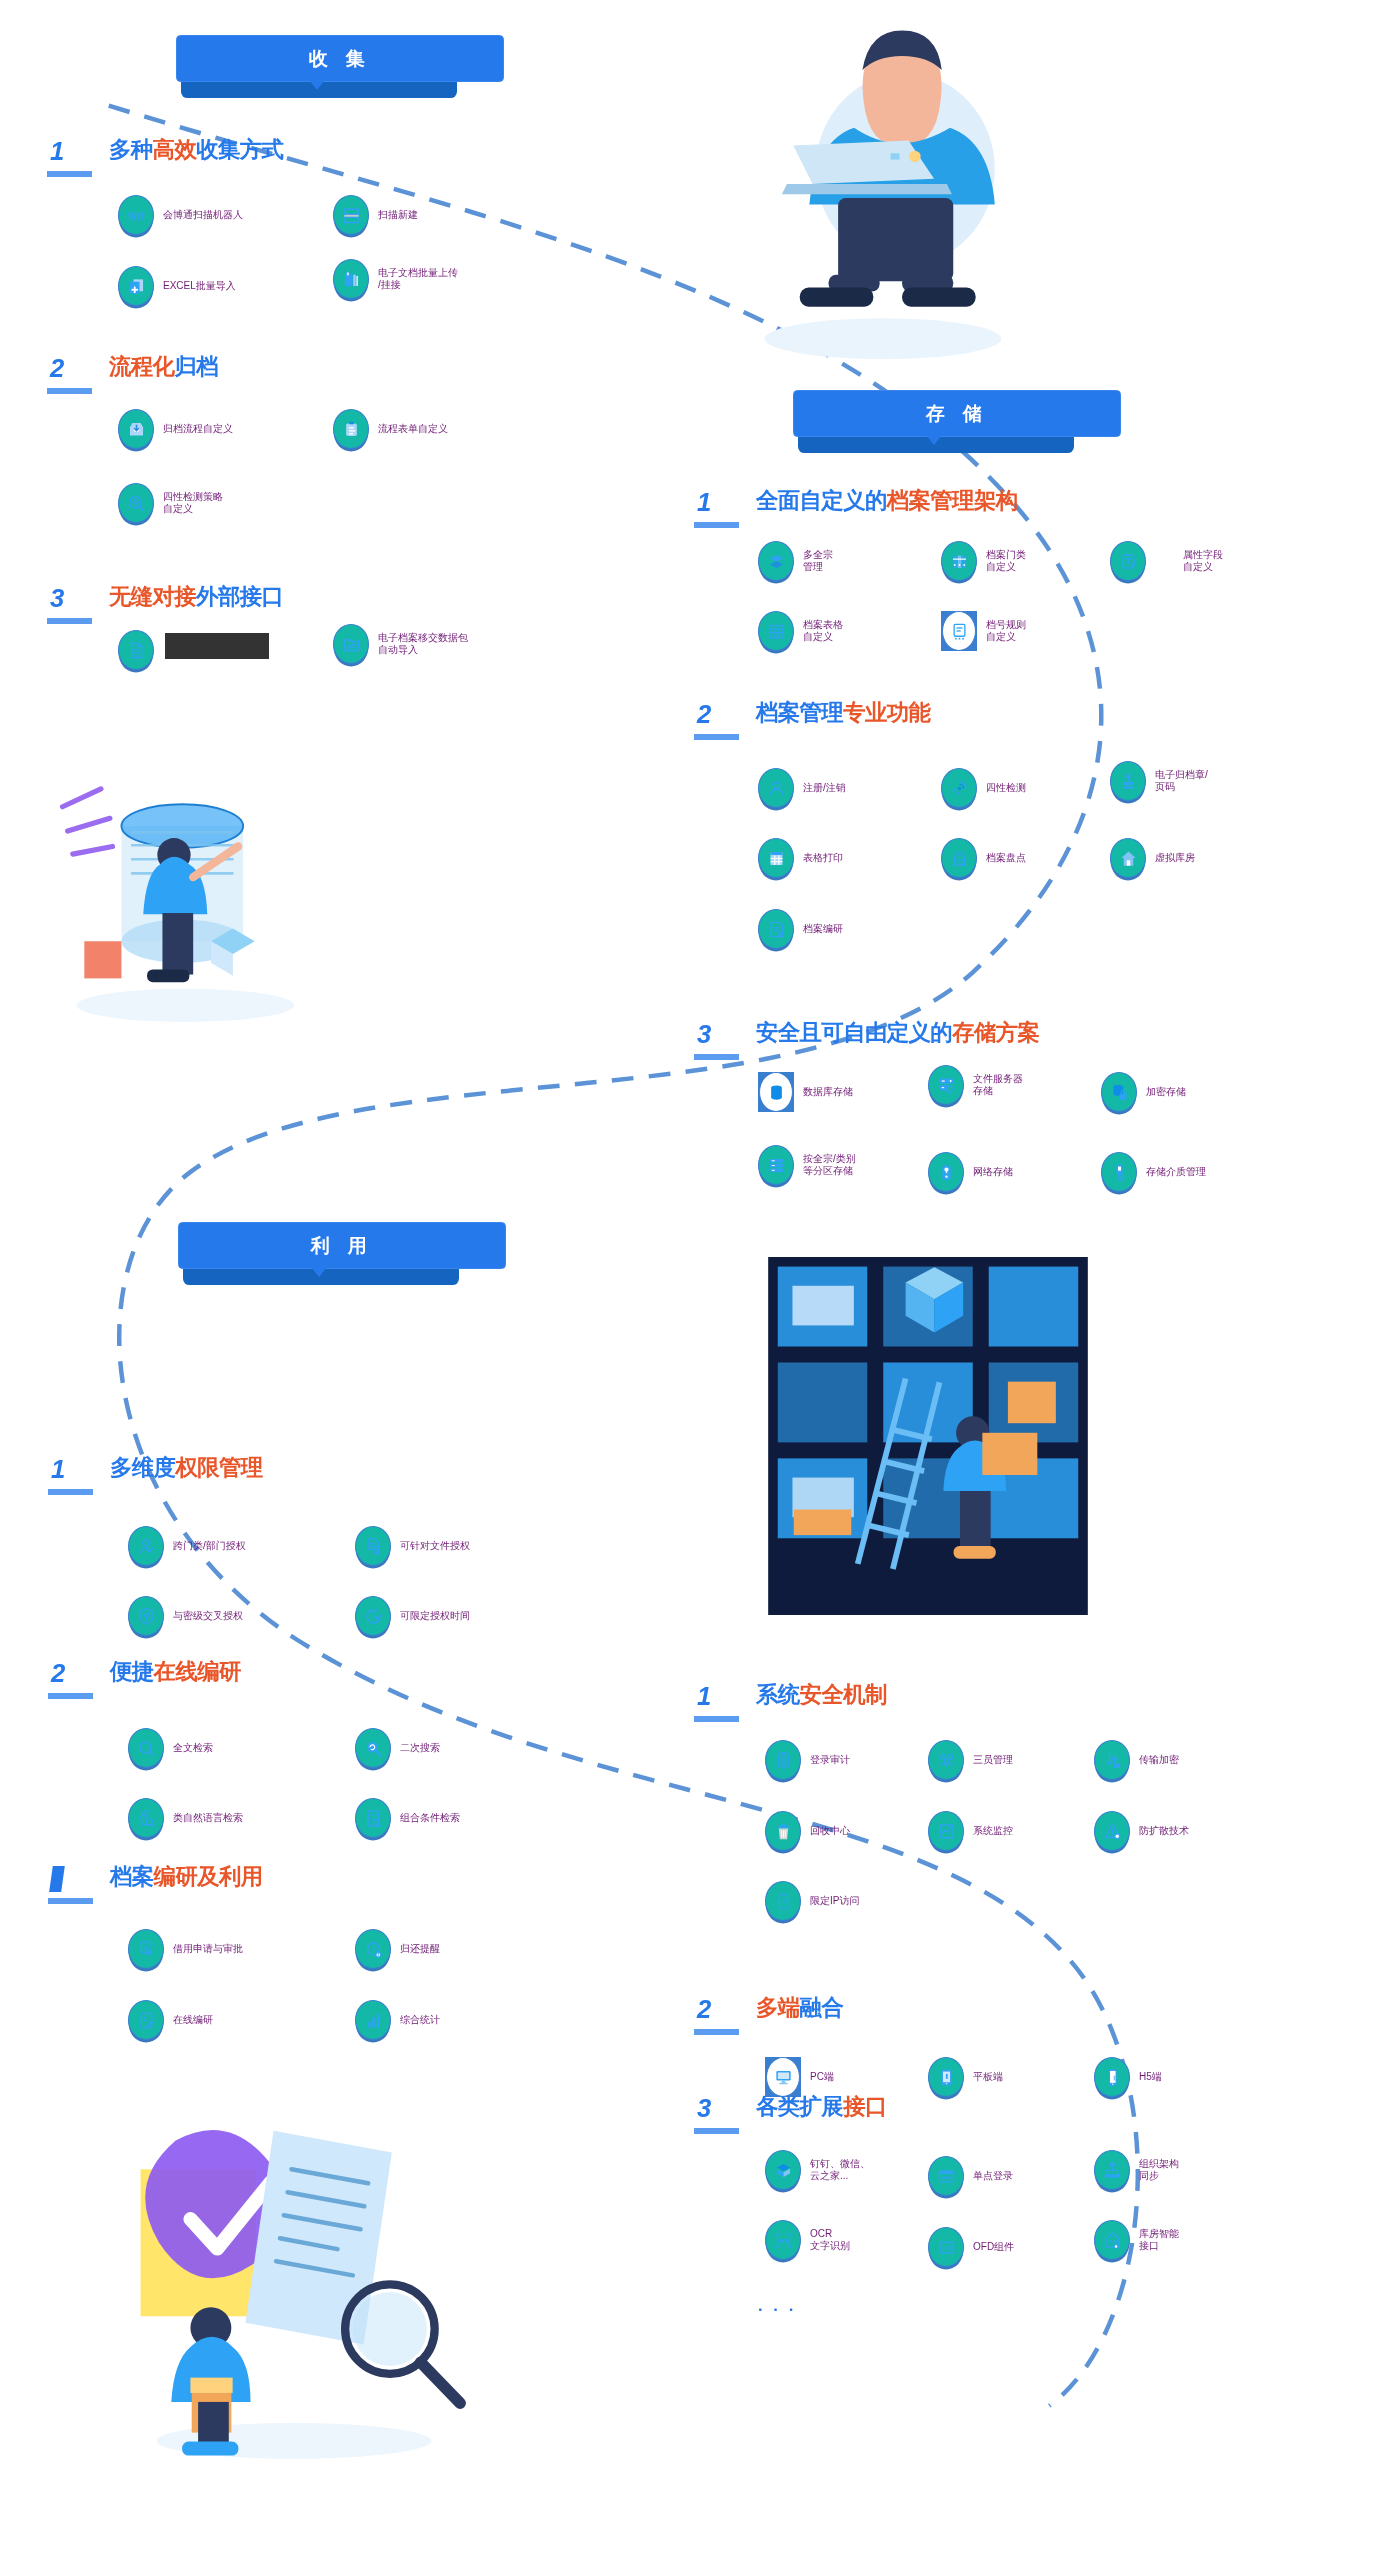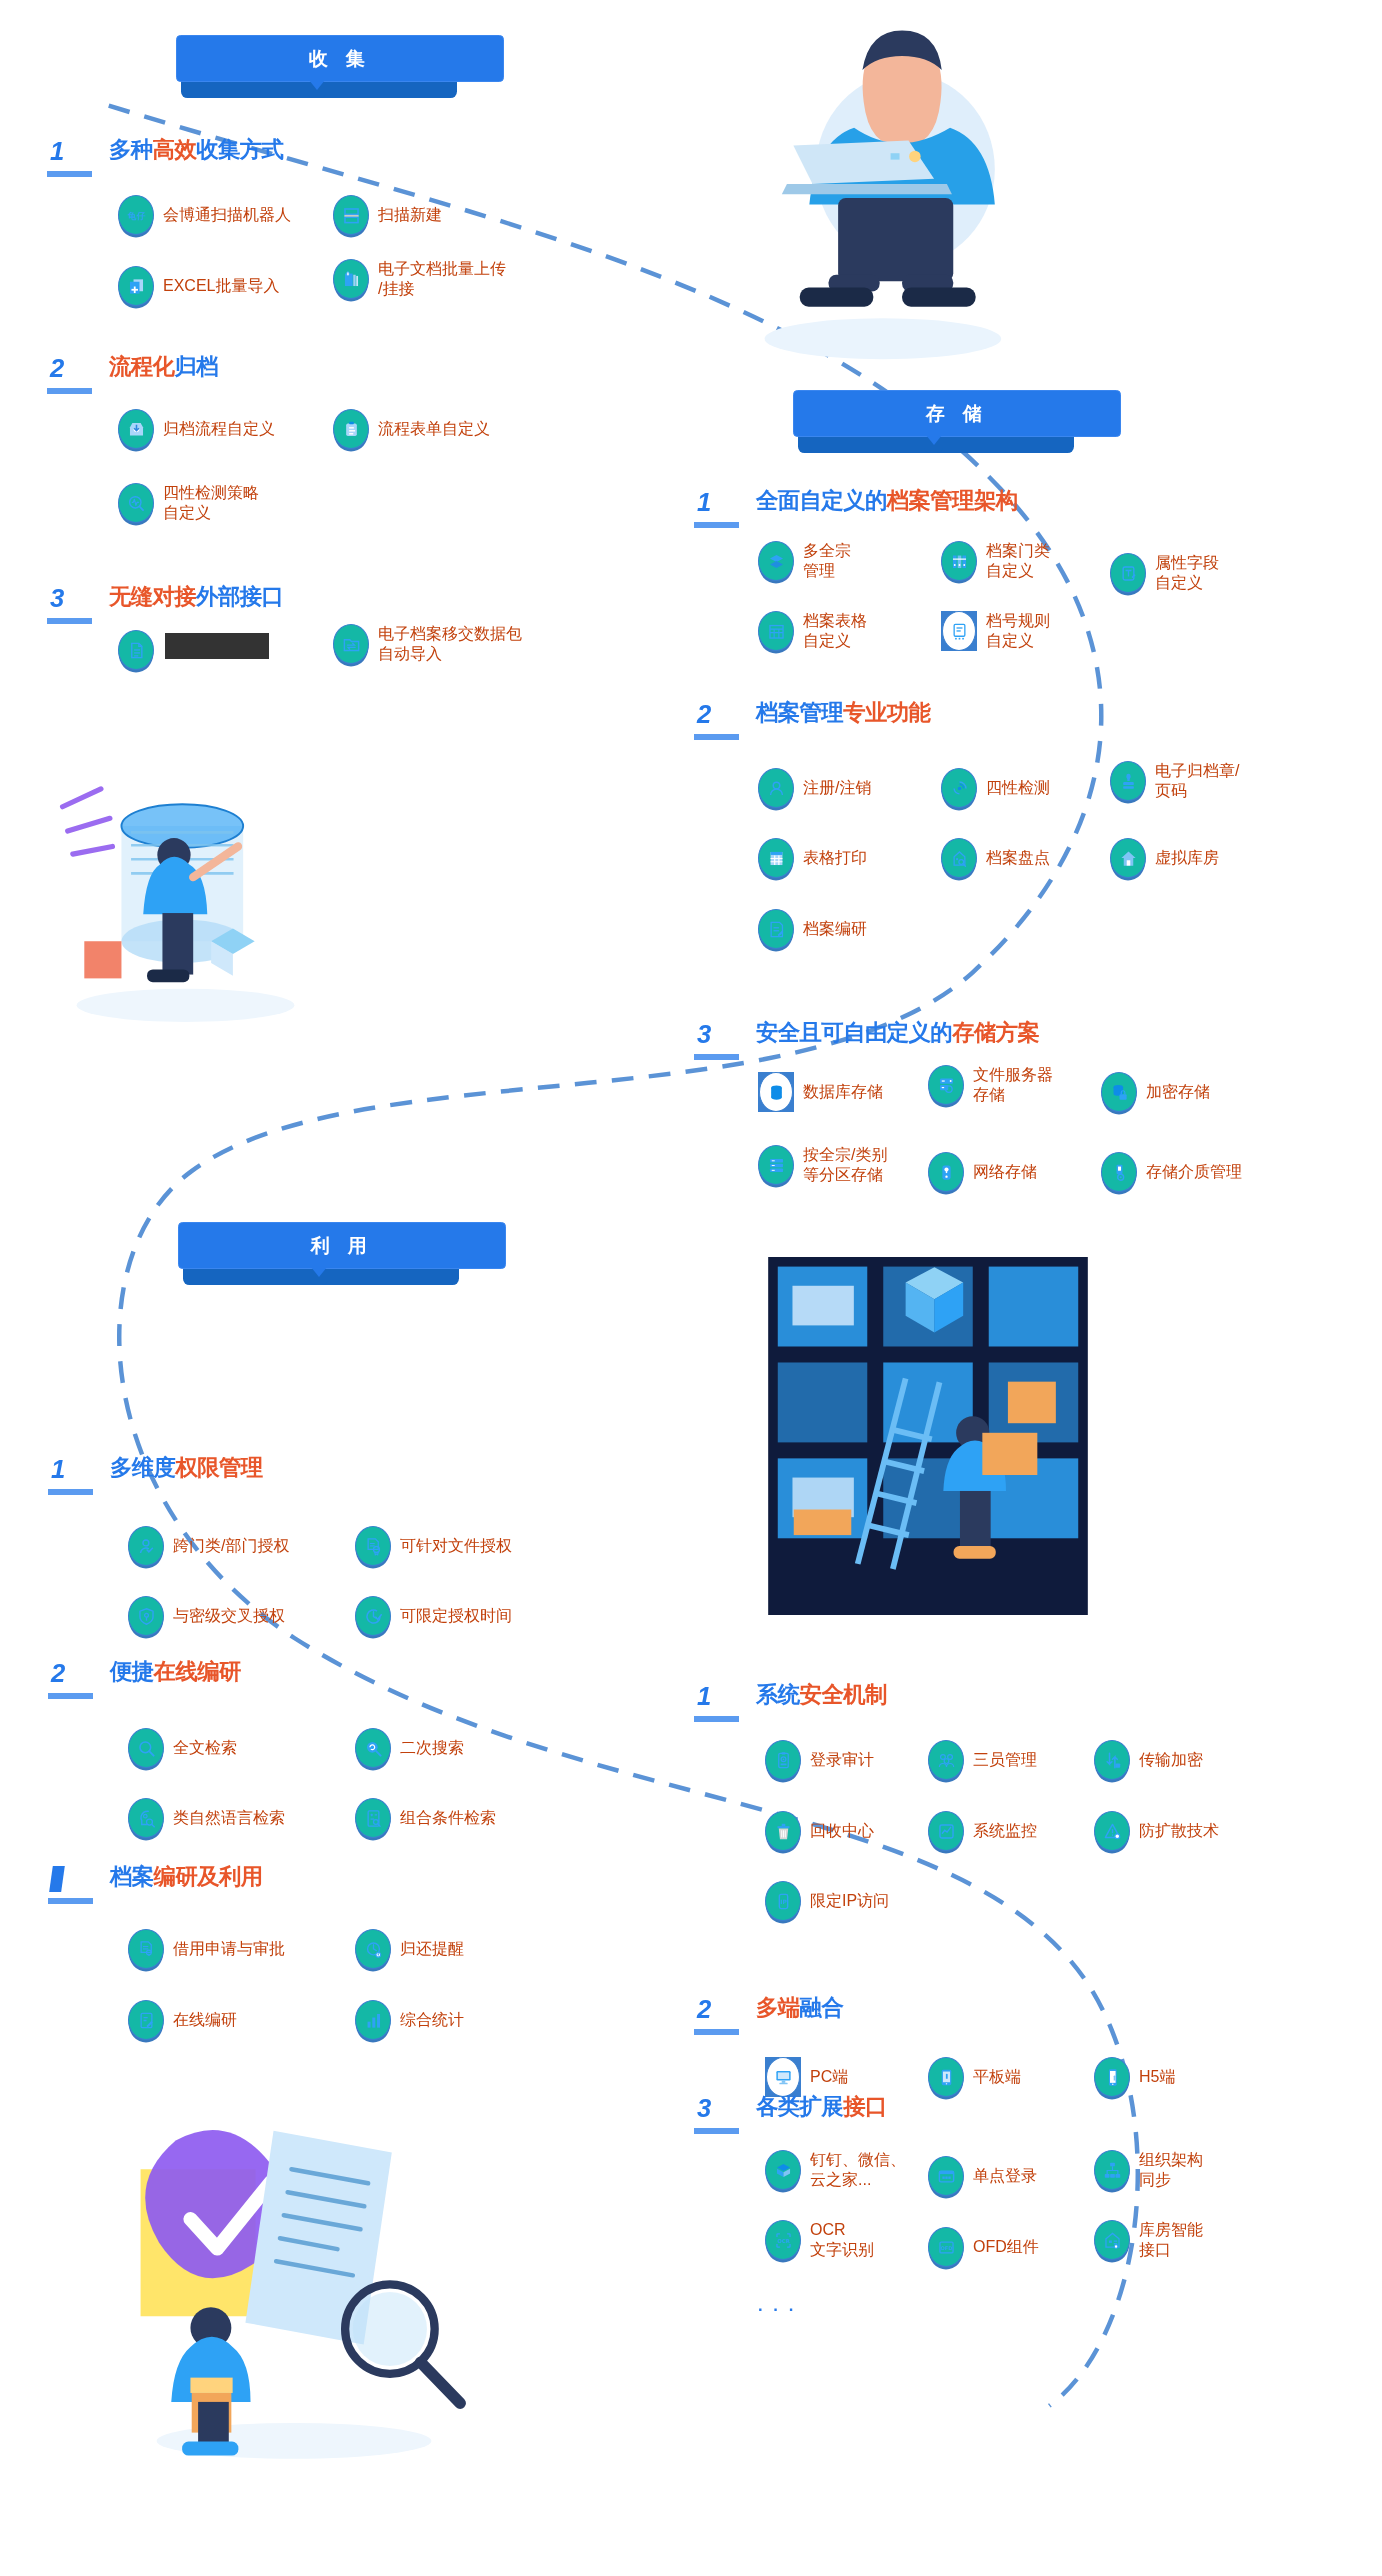--- a/index.html
+++ b/index.html
@@ -69,21 +69,21 @@
     box-shadow: 0 3.2px 0 -0.6px rgba(46,113,186,.95);
   }
   .ico svg { width:19px; height:19px; display:block; }
   .ico.solid { background:#3a7fcf; border-radius:0; box-shadow:none; }
   .ico.solid .inner {
     width:36px;height:40px;border-radius:50%;background:#fff;
     display:flex;align-items:center;justify-content:center;
     border:1.9px solid #3a7fcf;
   }
   .flabel {
-    margin-left:9px; font-size:16px; color:#c2410c; line-height:1.22;
+    margin-left:9px; font-size:10px; color:#701a75; line-height:1.22;
     white-space:pre-line; font-family:"Liberation Sans","DejaVu Sans",sans-serif;
   }
 
   
   .illus { position:absolute; }
   .redact { position:absolute; background:#333333; }
   .ellipsis { position:absolute; font-size:16.6px; color:#2579ea; font-weight:bold; letter-spacing:2.6px; }
 </style>
 </head>
 <body>
@@ -261,21 +261,21 @@
           <rect x="21" y="6" width="6" height="21" fill="#2ea2f5"></rect>
           <rect x="5" y="11" width="22" height="2" fill="#fff"></rect>
           <circle cx="8" cy="22" r="1.6" fill="#fff"></circle>
           <circle cx="16" cy="22" r="1.6" fill="#fff"></circle>
           <circle cx="24" cy="22" r="1.6" fill="#fff"></circle>
         </svg>
       </div>
     <div class="flabel">档案门类
 自定义</div>
   </div>
-  <div class="feat" style="left:1110px; top:553px;">
+  <div class="feat" style="left:1110px; top:541px;gap:28px;">
     <div class="ico">
         <svg viewBox="0 0 32 32">
           <rect x="7" y="5" width="18" height="22" rx="3" fill="none" stroke="#2ea2f5" stroke-width="2.4"></rect>
           <path d="M11 11 h10 M16 11 v10" stroke="#2ea2f5" stroke-width="2.4"></path>
           <path d="M21 22 l5 -5 2 2 -5 5 z" fill="#2ea2f5"></path>
         </svg>
       </div>
     <div class="flabel">属性字段
 自定义</div>
   </div>

